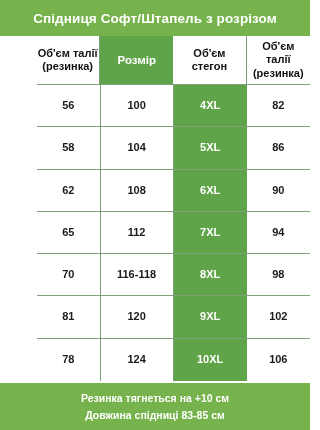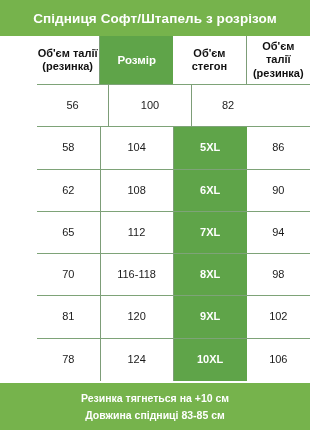--- a/index.html
+++ b/index.html
@@ -67,20 +67,21 @@
     box-sizing: border-box;
     display: flex;
     align-items: center;
     justify-content: center;
     text-align: center;
     border-right: 1px solid #7d9d78;
     font-size: 11px;
     color: #1b1b1b;
     line-height: 1.22;
     padding: 0 2px;
+    font-weight: bold;
   }
   .cell.c0 { width: 72px; }
   .cell.c1 { width: 83px; }
   .cell.c2 { width: 83px; border-right: 1px solid #7d9d78; }
   .cell.c3 { width: 72px; border-right: none; }
 
   .cell.head-cell {
     font-weight: bold;
     font-size: 11px;
     color: #111111;
@@ -157,20 +158,21 @@
         <div>
           <span class="head-line">Об'єм талії</span>
           <span class="head-line">(резинка)</span>
         </div>
       </div>
     </div>
 
     <div class="row body">
       <div class="cell c0">56</div>
       <div class="cell c1">100</div>
+      <div class="cell c2 size val">4XL</div>
       <div class="cell c3">82</div>
     </div>
 
     <div class="row body">
       <div class="cell c0">58</div>
       <div class="cell c1">104</div>
       <div class="cell c2 size val">5XL</div>
       <div class="cell c3">86</div>
     </div>
 

